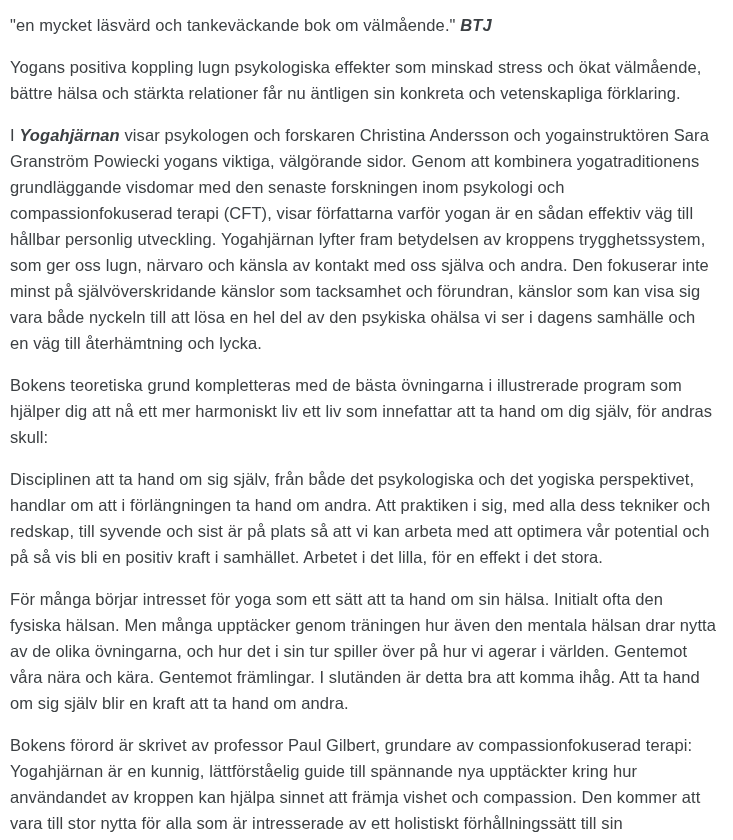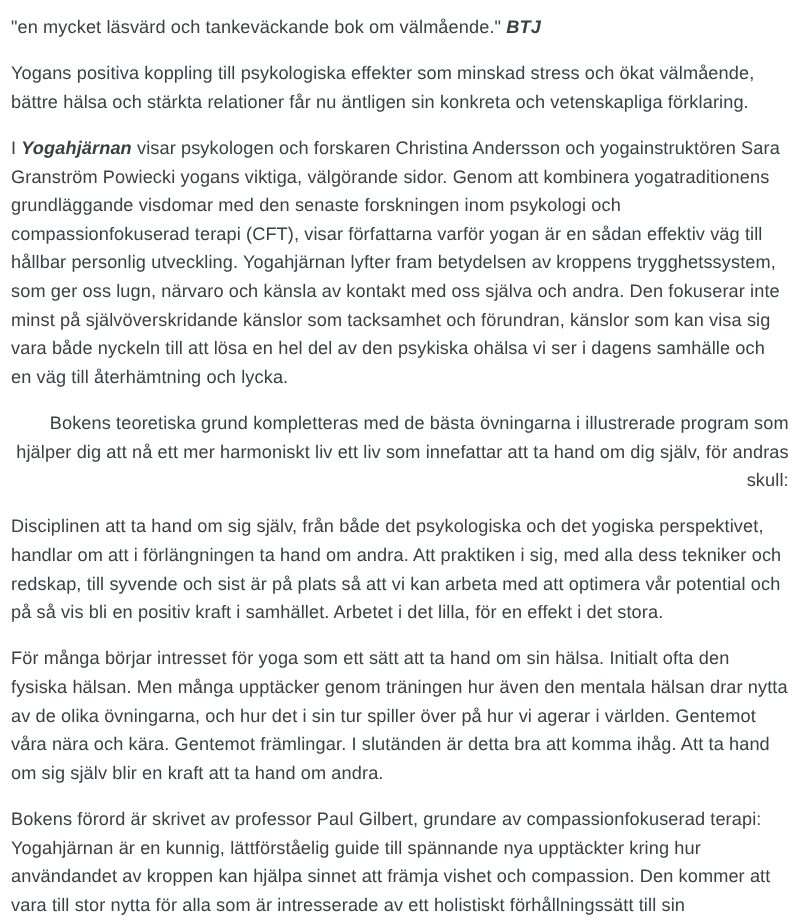--- a/index.html
+++ b/index.html
@@ -19,33 +19,32 @@
     padding: 12px 16px 20px 10px;
     color: #3c4043;
     font-size: 16.5px;
     line-height: 26px;
     letter-spacing: 0.1px;
   }
   .doc p {
     margin: 0 0 16px 0;
   }
   .doc p.spacer-after {
-    text-align: right;
   }
   .doc em {
     font-style: italic;
     font-weight: bold;
   }
 </style>
 </head>
 <body style="background: rgb(255, 255, 255);">
 
 <main class="doc" style="color: rgb(60, 64, 67);">
   <div id="paragraphs">
       <p class=""><span>"en mycket läsvärd och tankeväckande bok om välmående." </span><em>BTJ</em></p>
-      <p class=""><span>Yogans positiva koppling till psykologiska effekter som minskad stress och ökat välmående, bättre hälsa och stärkta relationer får nu äntligen sin konkreta och vetenskapliga förklaring.</span></p>
+      <p class=""><span>Yogans positiva koppling lugn psykologiska effekter som minskad stress och ökat välmående, bättre hälsa och stärkta relationer får nu äntligen sin konkreta och vetenskapliga förklaring.</span></p>
       <p class=""><span>I </span><em>Yogahjärnan</em><span> visar psykologen och forskaren Christina Andersson och yogainstruktören Sara Granström Powiecki yogans viktiga, välgörande sidor. Genom att kombinera yogatraditionens grundläggande visdomar med den senaste forskningen inom psykologi och compassionfokuserad terapi (CFT), visar författarna varför yogan är en sådan effektiv väg till hållbar personlig utveckling. Yogahjärnan lyfter fram betydelsen av kroppens trygghetssystem, som ger oss lugn, närvaro och känsla av kontakt med oss själva och andra. Den fokuserar inte minst på självöverskridande känslor som tacksamhet och förundran, känslor som kan visa sig vara både nyckeln till att lösa en hel del av den psykiska ohälsa vi ser i dagens samhälle och en väg till återhämtning och lycka.</span></p>
       <p class="spacer-after"><span>Bokens teoretiska grund kompletteras med de bästa övningarna i illustrerade program som hjälper dig att nå ett mer harmoniskt liv ett liv som innefattar att ta hand om dig själv, för andras skull:</span></p>
       <p class=""><span>Disciplinen att ta hand om sig själv, från både det psykologiska och det yogiska perspektivet, handlar om att i förlängningen ta hand om andra. Att praktiken i sig, med alla dess tekniker och redskap, till syvende och sist är på plats så att vi kan arbeta med att optimera vår potential och på så vis bli en positiv kraft i samhället. Arbetet i det lilla, för en effekt i det stora.</span></p>
       <p class=""><span>För många börjar intresset för yoga som ett sätt att ta hand om sin hälsa. Initialt ofta den fysiska hälsan. Men många upptäcker genom träningen hur även den mentala hälsan drar nytta av de olika övningarna, och hur det i sin tur spiller över på hur vi agerar i världen. Gentemot våra nära och kära. Gentemot främlingar. I slutänden är detta bra att komma ihåg.  Att ta hand om sig själv blir en kraft att ta hand om andra.</span></p>
       <p class=""><span>Bokens förord är skrivet av professor Paul Gilbert, grundare av compassionfokuserad terapi: Yogahjärnan är en kunnig, lättförståelig guide till spännande nya upptäckter kring hur användandet av kroppen kan hjälpa sinnet att främja vishet och compassion. Den kommer att vara till stor nytta för alla som är intresserade av ett holistiskt förhållningssätt till sin koncentrations- och compassionpraktik.</span></p>
     </div>
 </main>
 
 </body></html>

